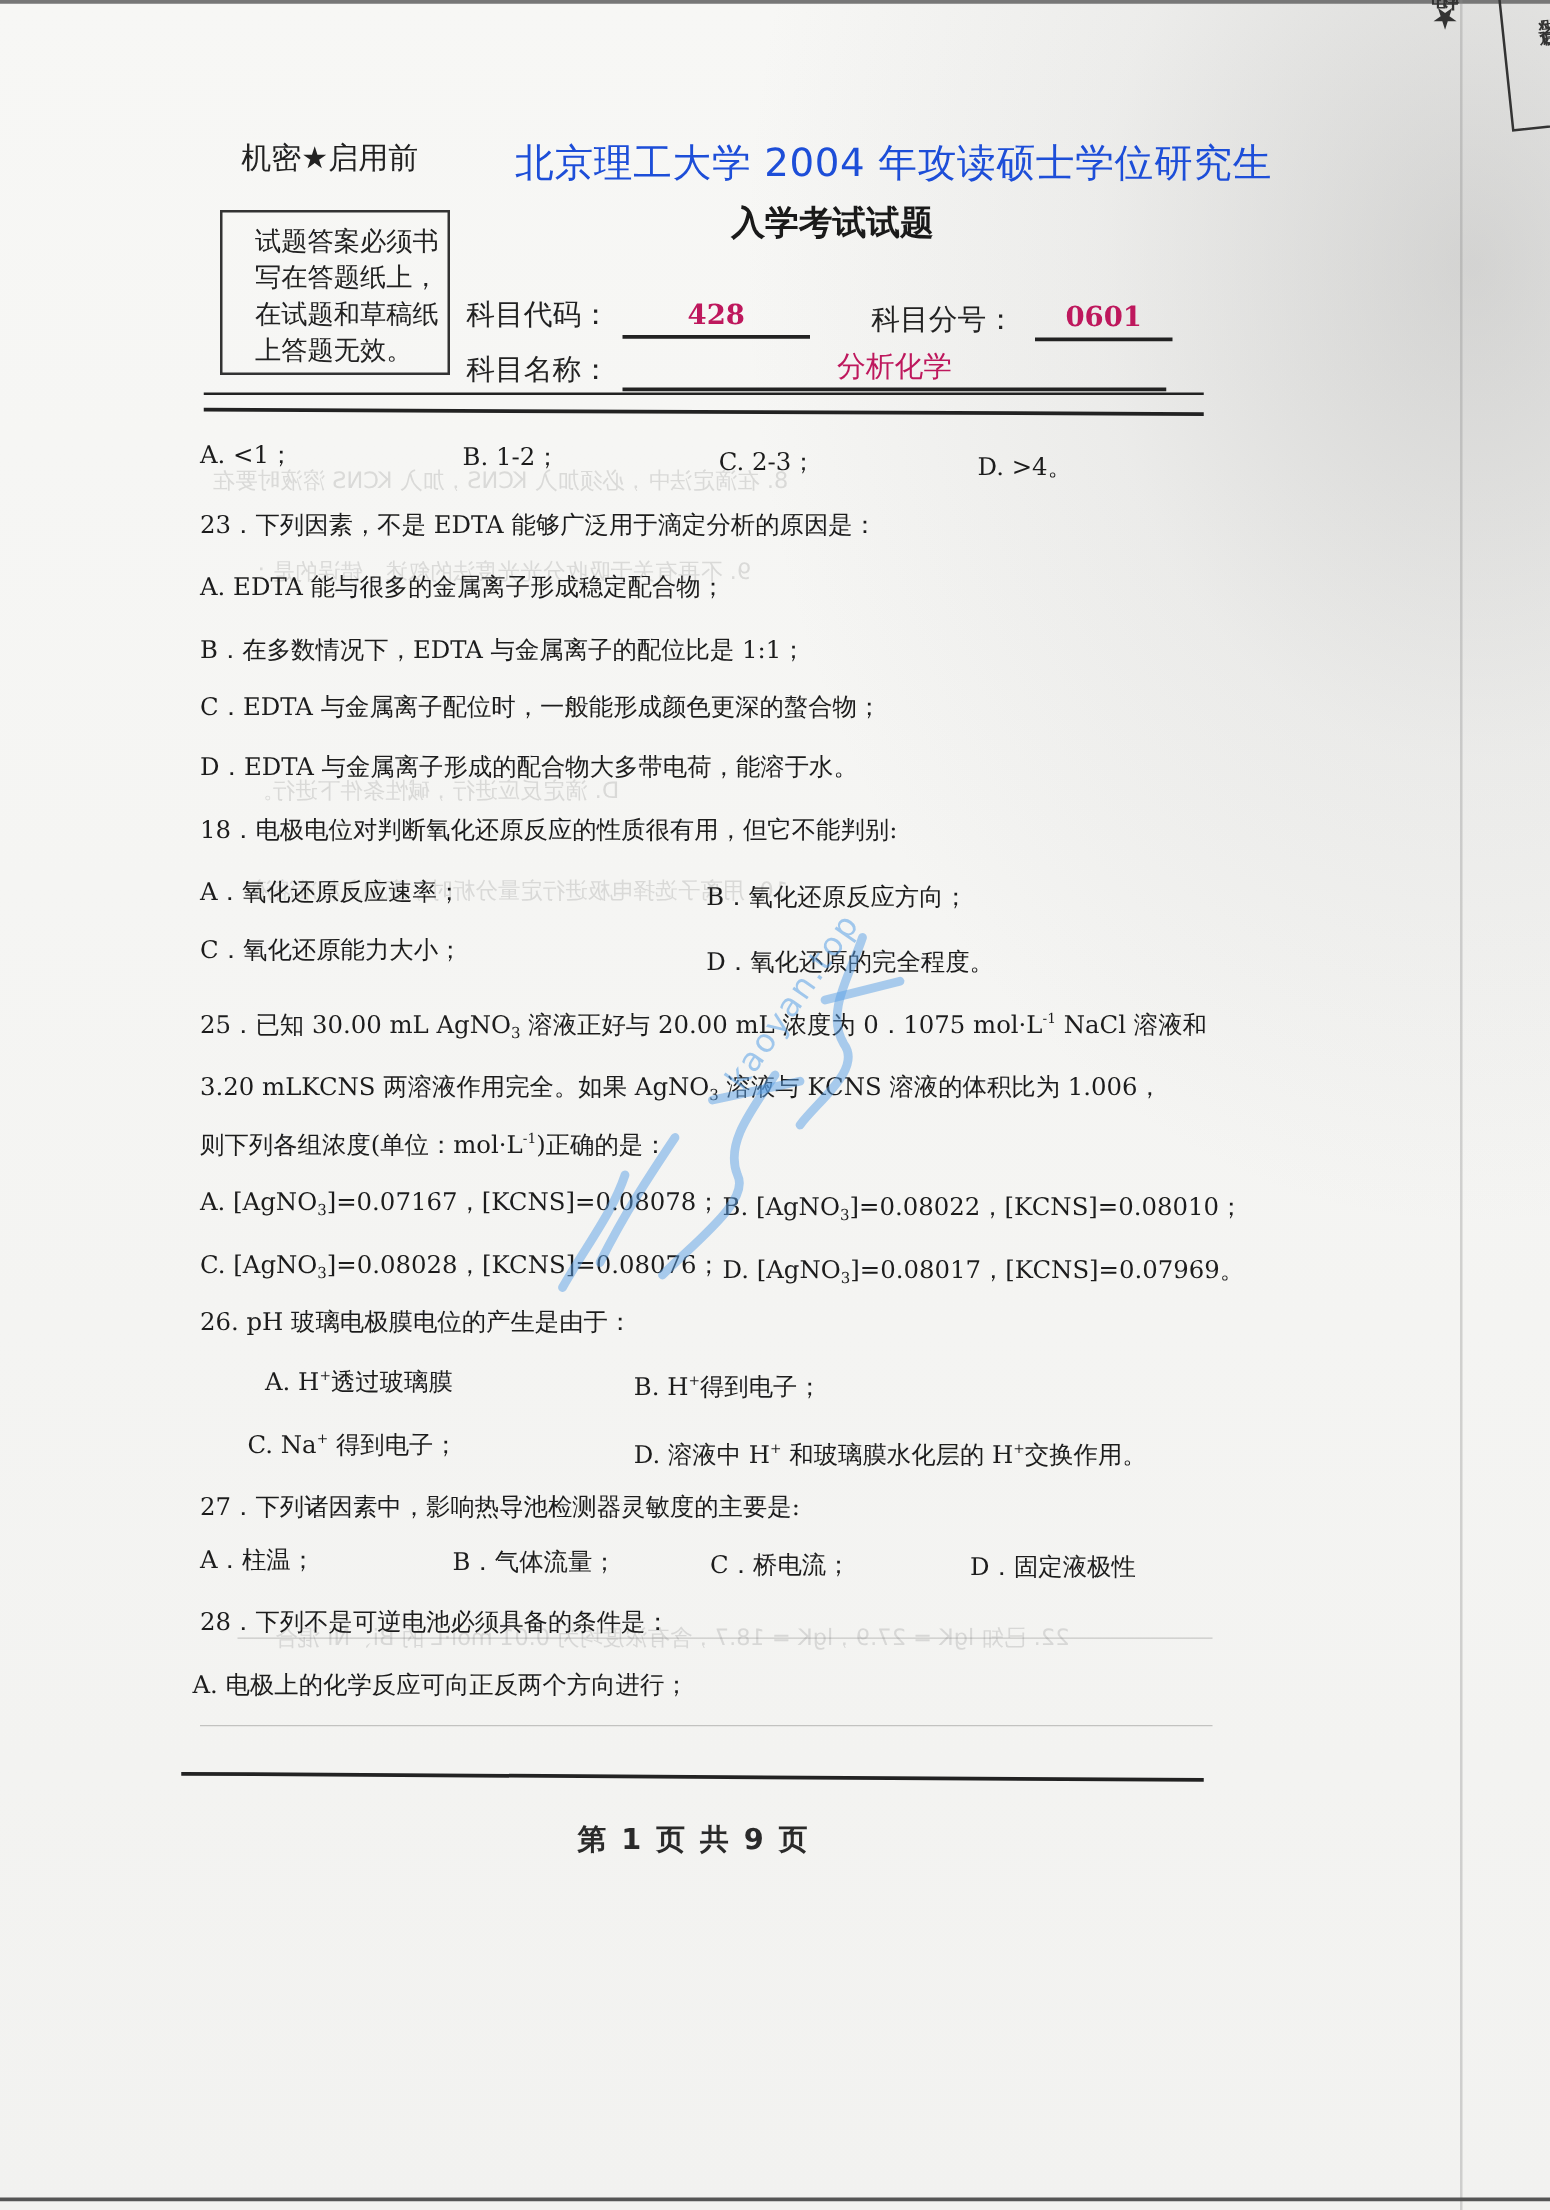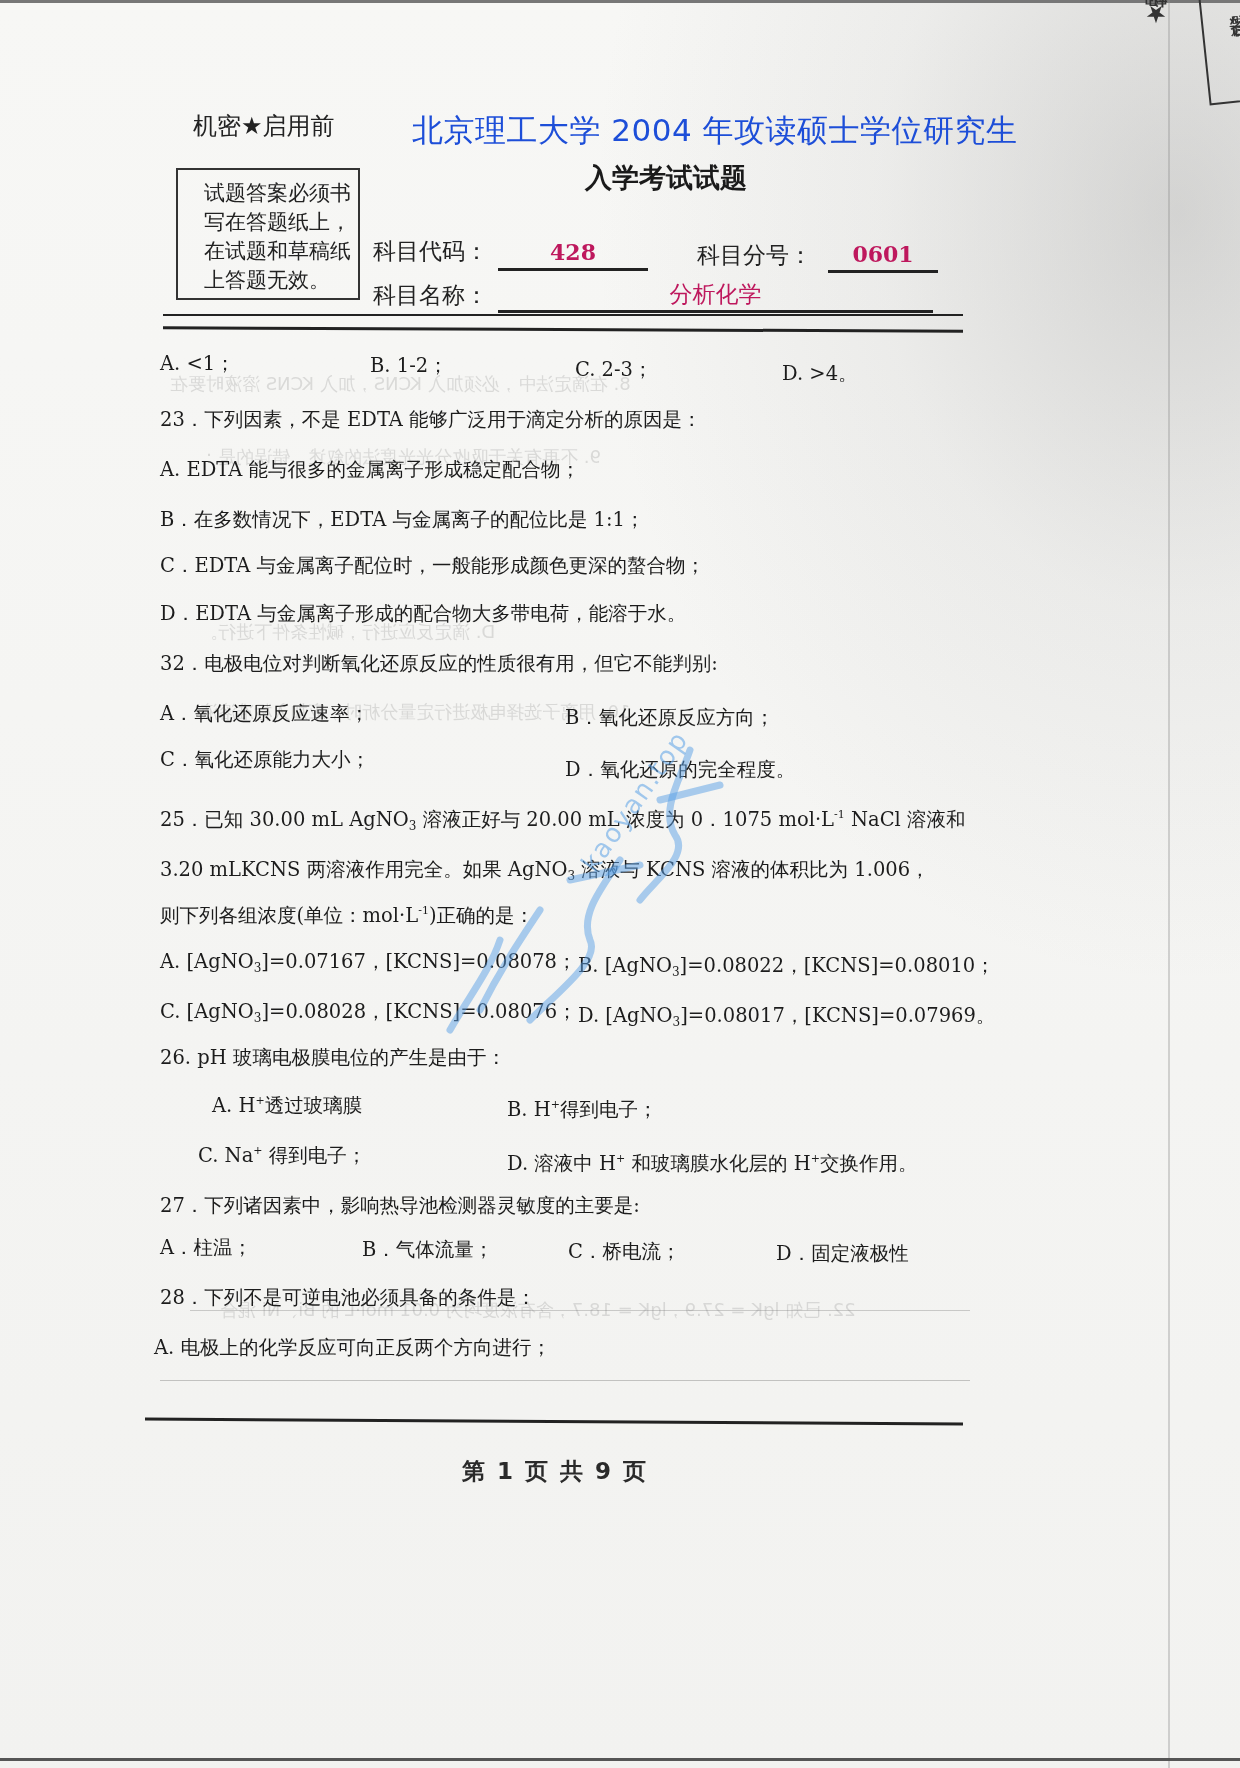--- a/index.html
+++ b/index.html
@@ -145,21 +145,21 @@
 <div class="line" style="top:352px;left:370px;">B. 1-2；</div>
 <div class="line" style="top:356px;left:575px;">C. 2-3；</div>
 <div class="line" style="top:360px;left:782px;">D. &gt;4。</div>
 
 <div class="line" style="top:406px;">23．下列因素，不是 EDTA 能够广泛用于滴定分析的原因是：</div>
 <div class="line" style="top:456px;">A. EDTA 能与很多的金属离子形成稳定配合物；</div>
 <div class="line" style="top:506px;">B．在多数情况下，EDTA 与金属离子的配位比是 1:1；</div>
 <div class="line" style="top:552px;">C．EDTA 与金属离子配位时，一般能形成颜色更深的螯合物；</div>
 <div class="line" style="top:600px;">D．EDTA 与金属离子形成的配合物大多带电荷，能溶于水。</div>
 
-<div class="line" style="top:650px;">32．电极电位对判断氧化还原反应的性质很有用，但它不能判别:</div>
+<div class="line" style="top:650px;">18．电极电位对判断氧化还原反应的性质很有用，但它不能判别:</div>
 <div class="line" style="top:700px;">A．氧化还原反应速率；</div>
 <div class="line" style="top:704px;left:565px;">B．氧化还原反应方向；</div>
 <div class="line" style="top:746px;">C．氧化还原能力大小；</div>
 <div class="line" style="top:756px;left:565px;">D．氧化还原的完全程度。</div>
 
 <div class="line" style="top:806px;">
   <span>25．已知 30.00 mL AgNO</span><sub>3</sub><span> 溶液正好与 20.00 mL 浓度为 0．1075 mol·L</span><sup>-1</sup><span> NaCl 溶液和</span>
 </div>
 <div class="line" style="top:856px;">
   <span>3.20 mLKCNS 两溶液作用完全。如果 AgNO</span><sub>3</sub><span> 溶液与 KCNS 溶液的体积比为 1.006，</span>

